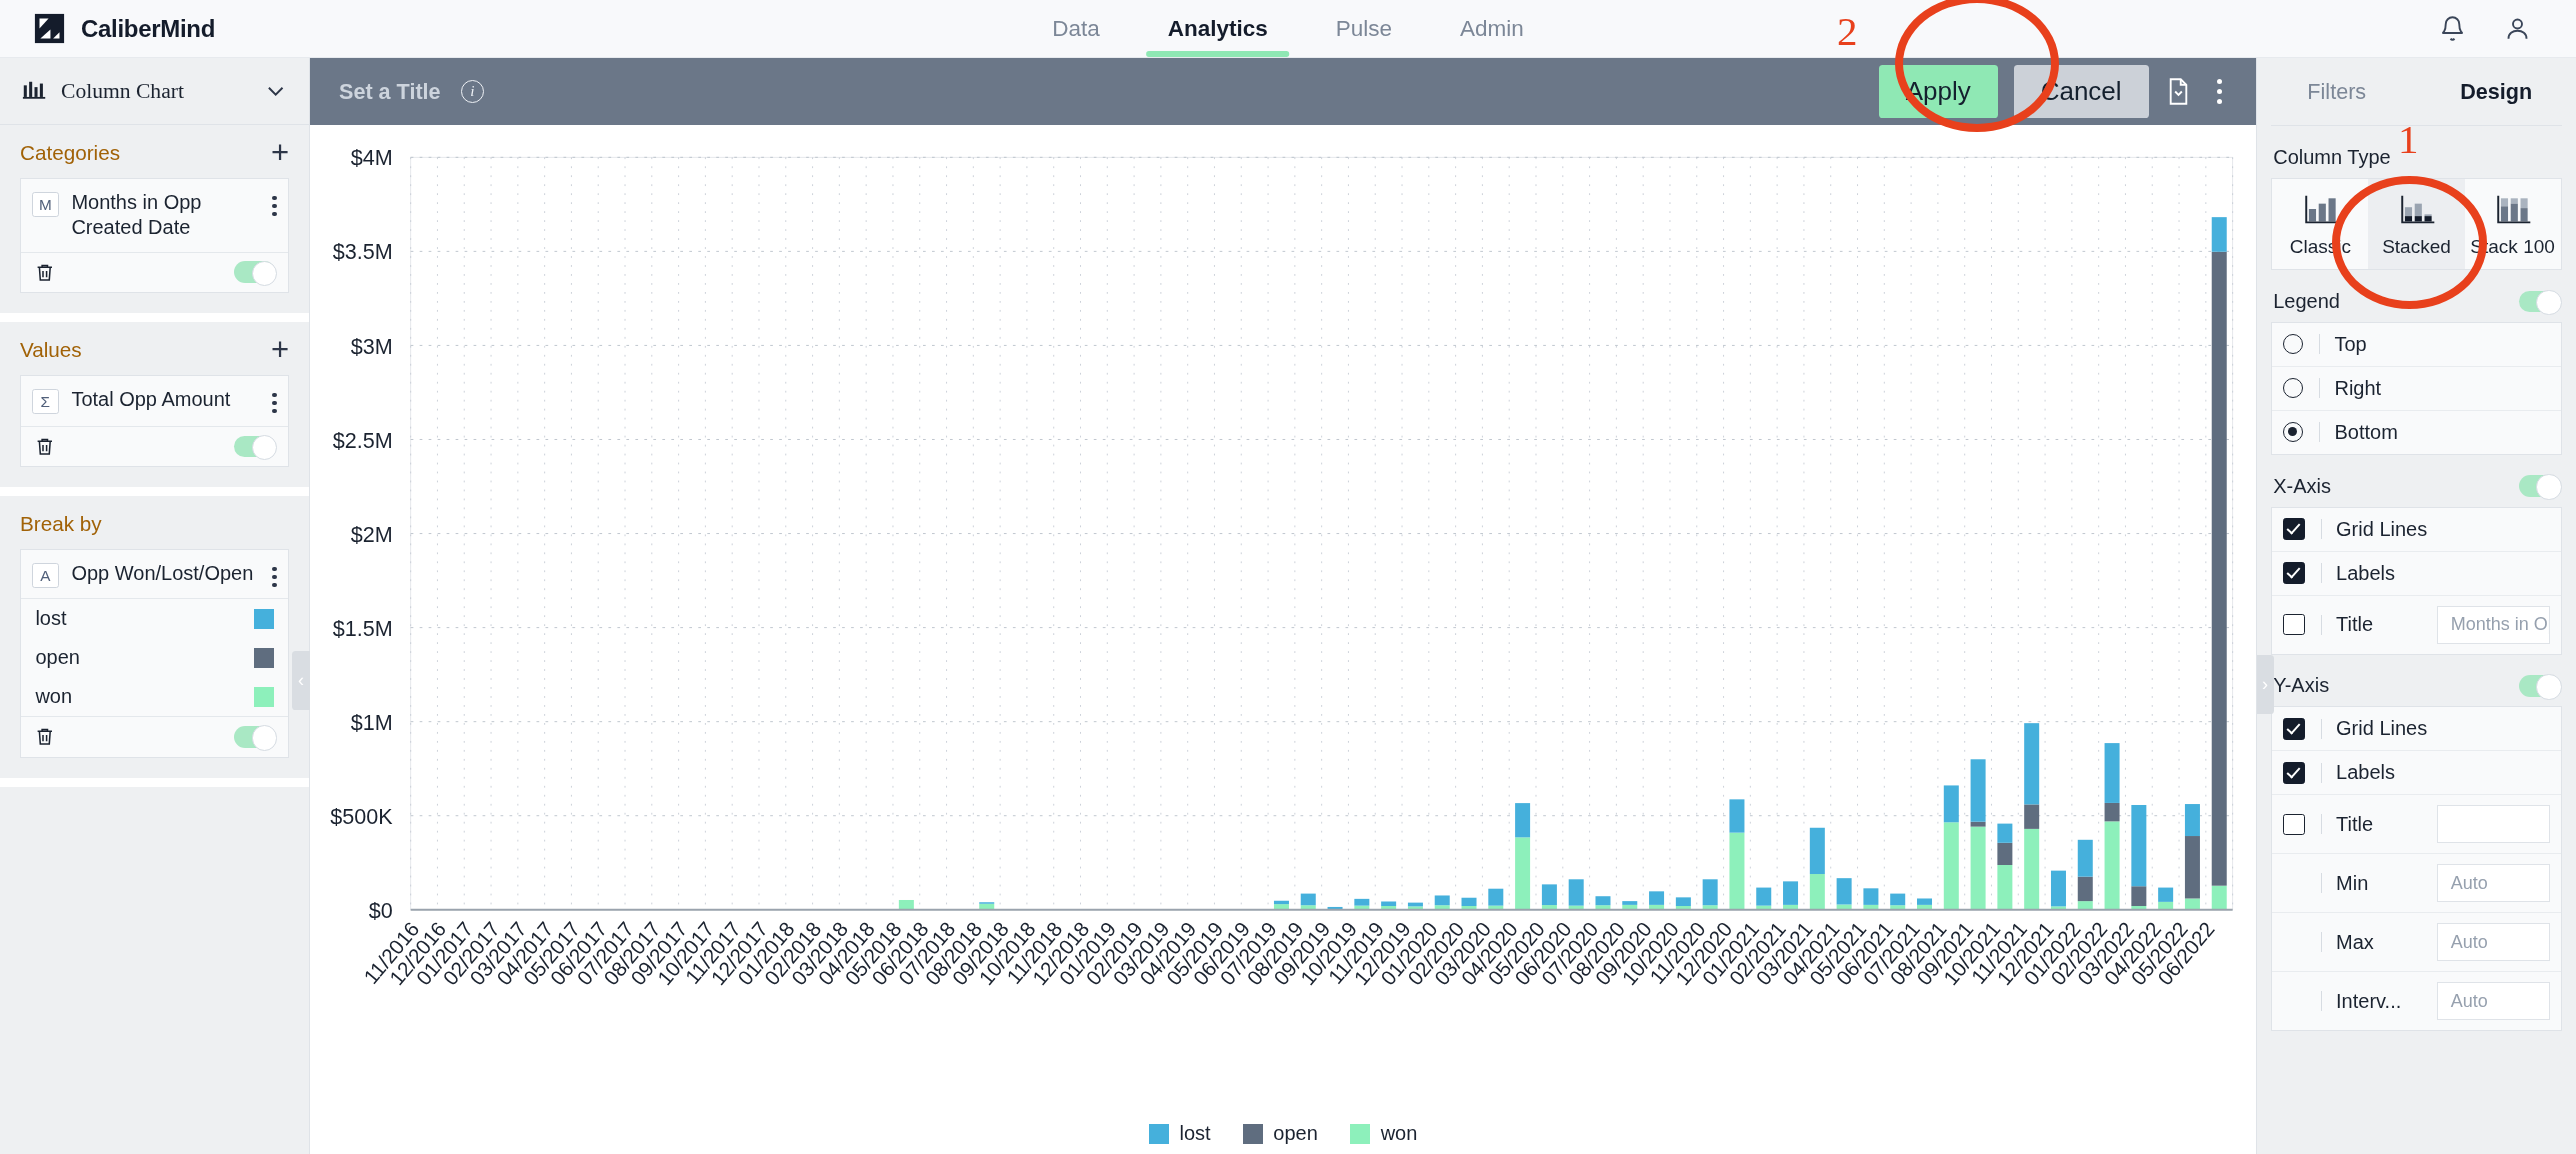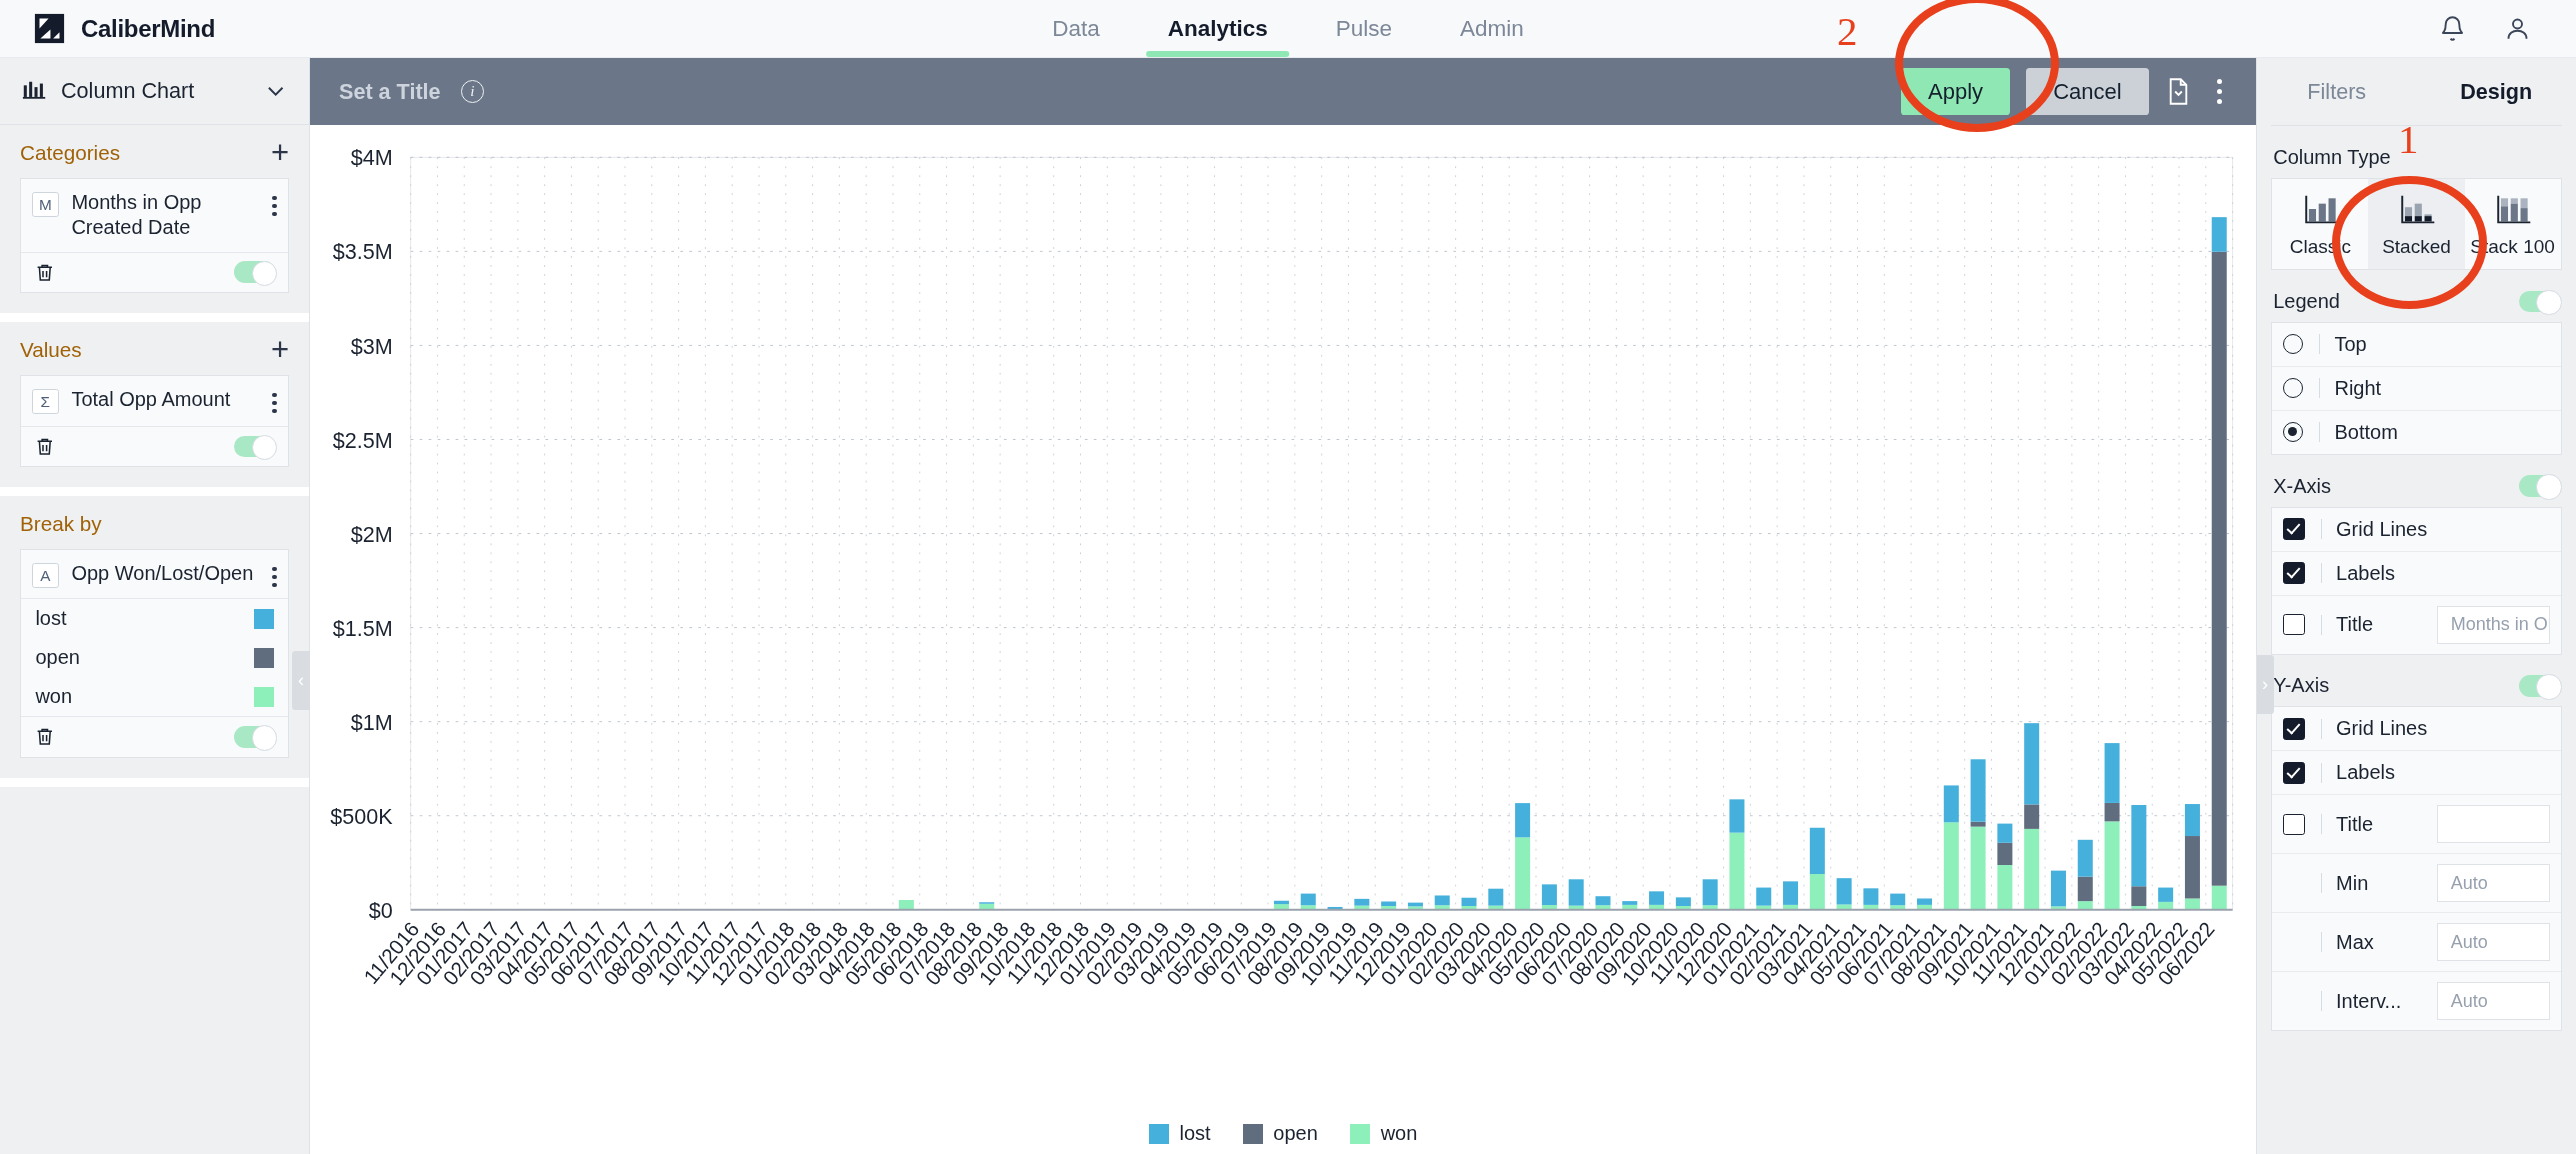--- a/index.html
+++ b/index.html
@@ -45,21 +45,21 @@
   .sidebar {
     width: 310px; min-width: 310px; background: #eef0f2;
     border-right: 0.9px solid #dfe3e8;
     display: flex; flex-direction: column; position: relative;
   }
   .chart-type-row {
     height: 67px; display: flex; align-items: center; gap: 14.4px;
     padding: 0 21.6px; background: #eef0f2; border-bottom: 0.9px solid #dfe3e8;
     cursor: pointer;
   }
-  .chart-type-label { font-size: 21.6px; color: #1b2330; flex: 1; }
+  .chart-type-label { font-size: 21.6px; color: #1b2330; flex: 1; font-family: Liberation Serif, serif; }
   .panel-block { padding: 16px 20px 20px 20px; border-bottom: 9px solid #ffffff; }
   .panel-head {
     display: flex; align-items: center; justify-content: space-between;
     margin-bottom: 12.6px;
   }
   .panel-title { font-size: 20.7px; color: #a16207; }
   .plus { font-size: 31px; line-height: 21.6px; color: #2d3648; cursor: pointer; font-weight: 300; }
   .field-card { background: #f9fafb; border: 0.9px solid #dfe3e8; }
   .field-main { display: flex; align-items: flex-start; gap: 12.6px; padding: 11.7px 10.8px 11.7px 10.8px; }
   .tag {
@@ -101,21 +101,21 @@
     display: flex; align-items: center; padding: 0 25px 0 29px; gap: 20px;
   }
   .chart-title-ph { font-size: 21.6px; color: #cdd4dd; font-weight: bold; }
   .info-circle {
     width: 23.4px; height: 23.4px; border: 1.8px solid #eef1f5; border-radius: 50%;
     color: #eef1f5; font-size: 15.3px; font-style: italic;
     display: flex; align-items: center; justify-content: center; font-family: "Liberation Serif", serif;
   }
   .tb-right { margin-left: auto; display: flex; align-items: center; gap: 16px; }
   .btn {
-    border: none; border-radius: 3.6px; font-size: 22px; padding: 10.8px 27px; cursor: pointer;
+    border: none; border-radius: 3.6px; font-size: 26px; padding: 10.8px 27px; cursor: pointer;
     font-family: "Liberation Sans", sans-serif; color: #14202e;
   }
   .btn-apply { background: #8fe8b4; }
   .btn-cancel { background: #ccd1d8; }
   .tb-icon { color: #ffffff; width: 27px; height: 29px; cursor: pointer; }
   .kebab-w { display: flex; flex-direction: column; gap: 4.5px; align-items: center; padding: 0 9px; cursor: pointer; }
   .kebab-w i { width: 5.4px; height: 5.4px; border-radius: 50%; background: #ffffff; display: block; }
 
   .chart-area { flex: 1; position: relative; min-height: 0; background: #ffffff; }
   .chart-svg { display: block; width: 100%; height: 100%; }

